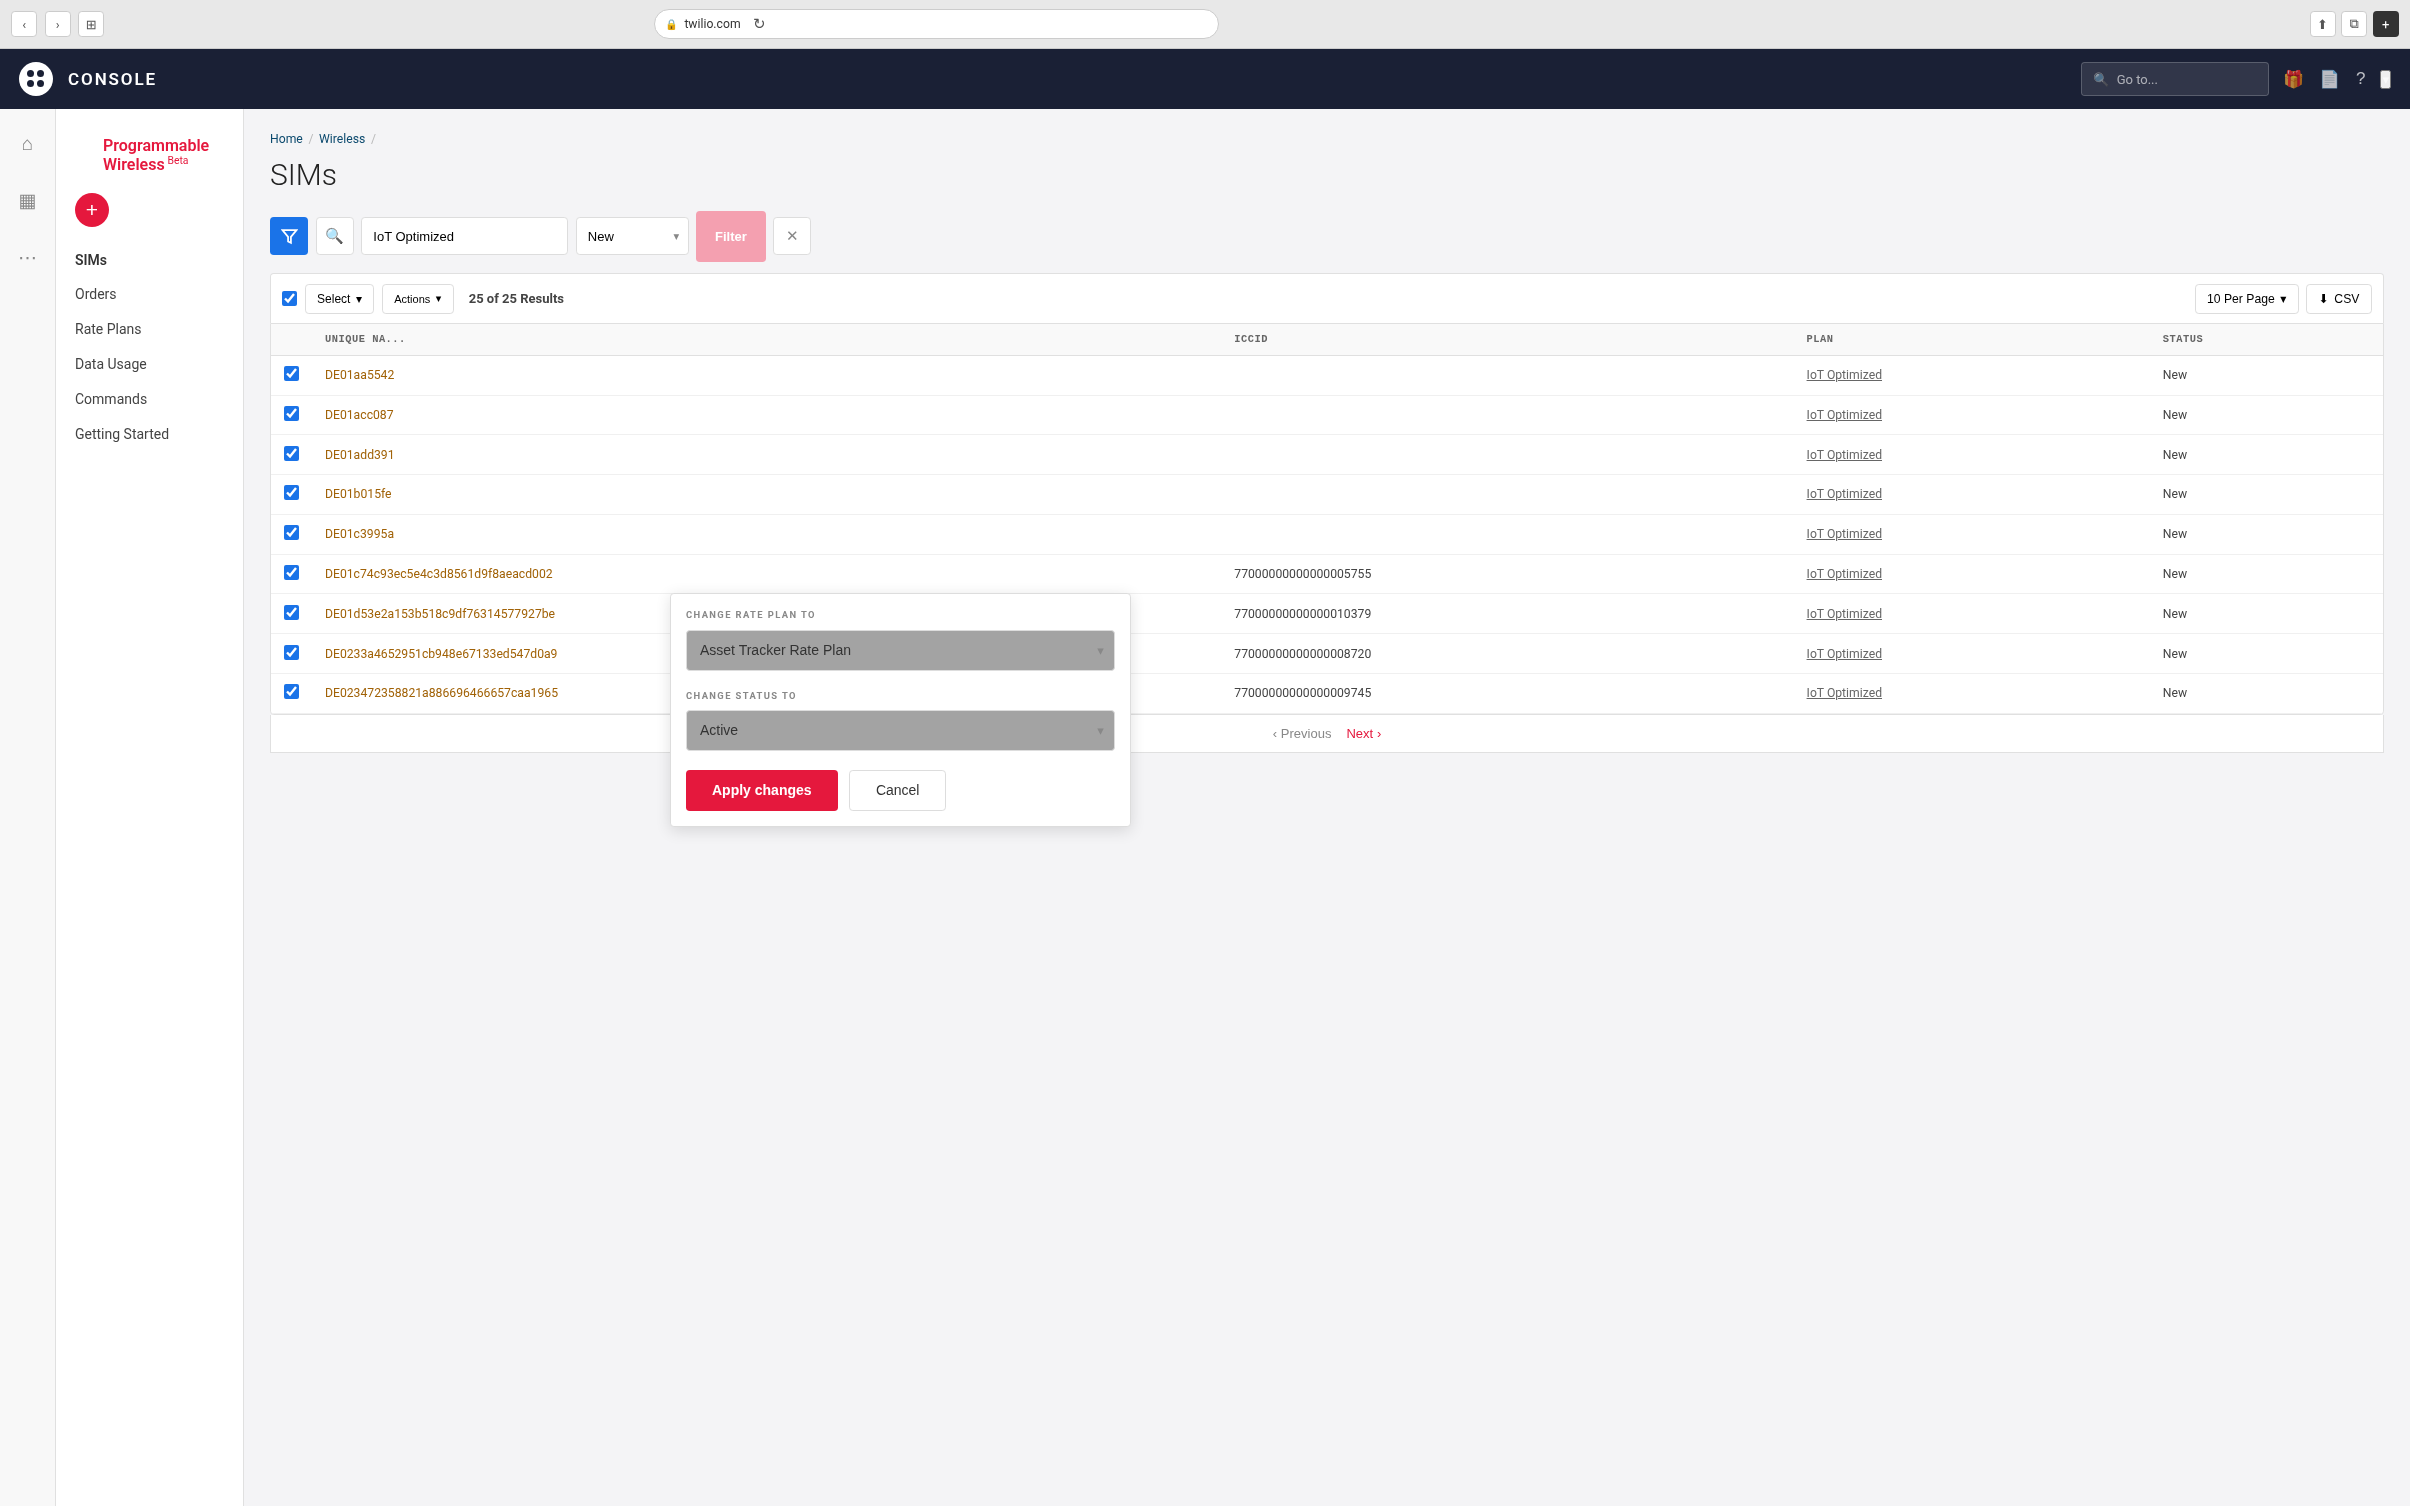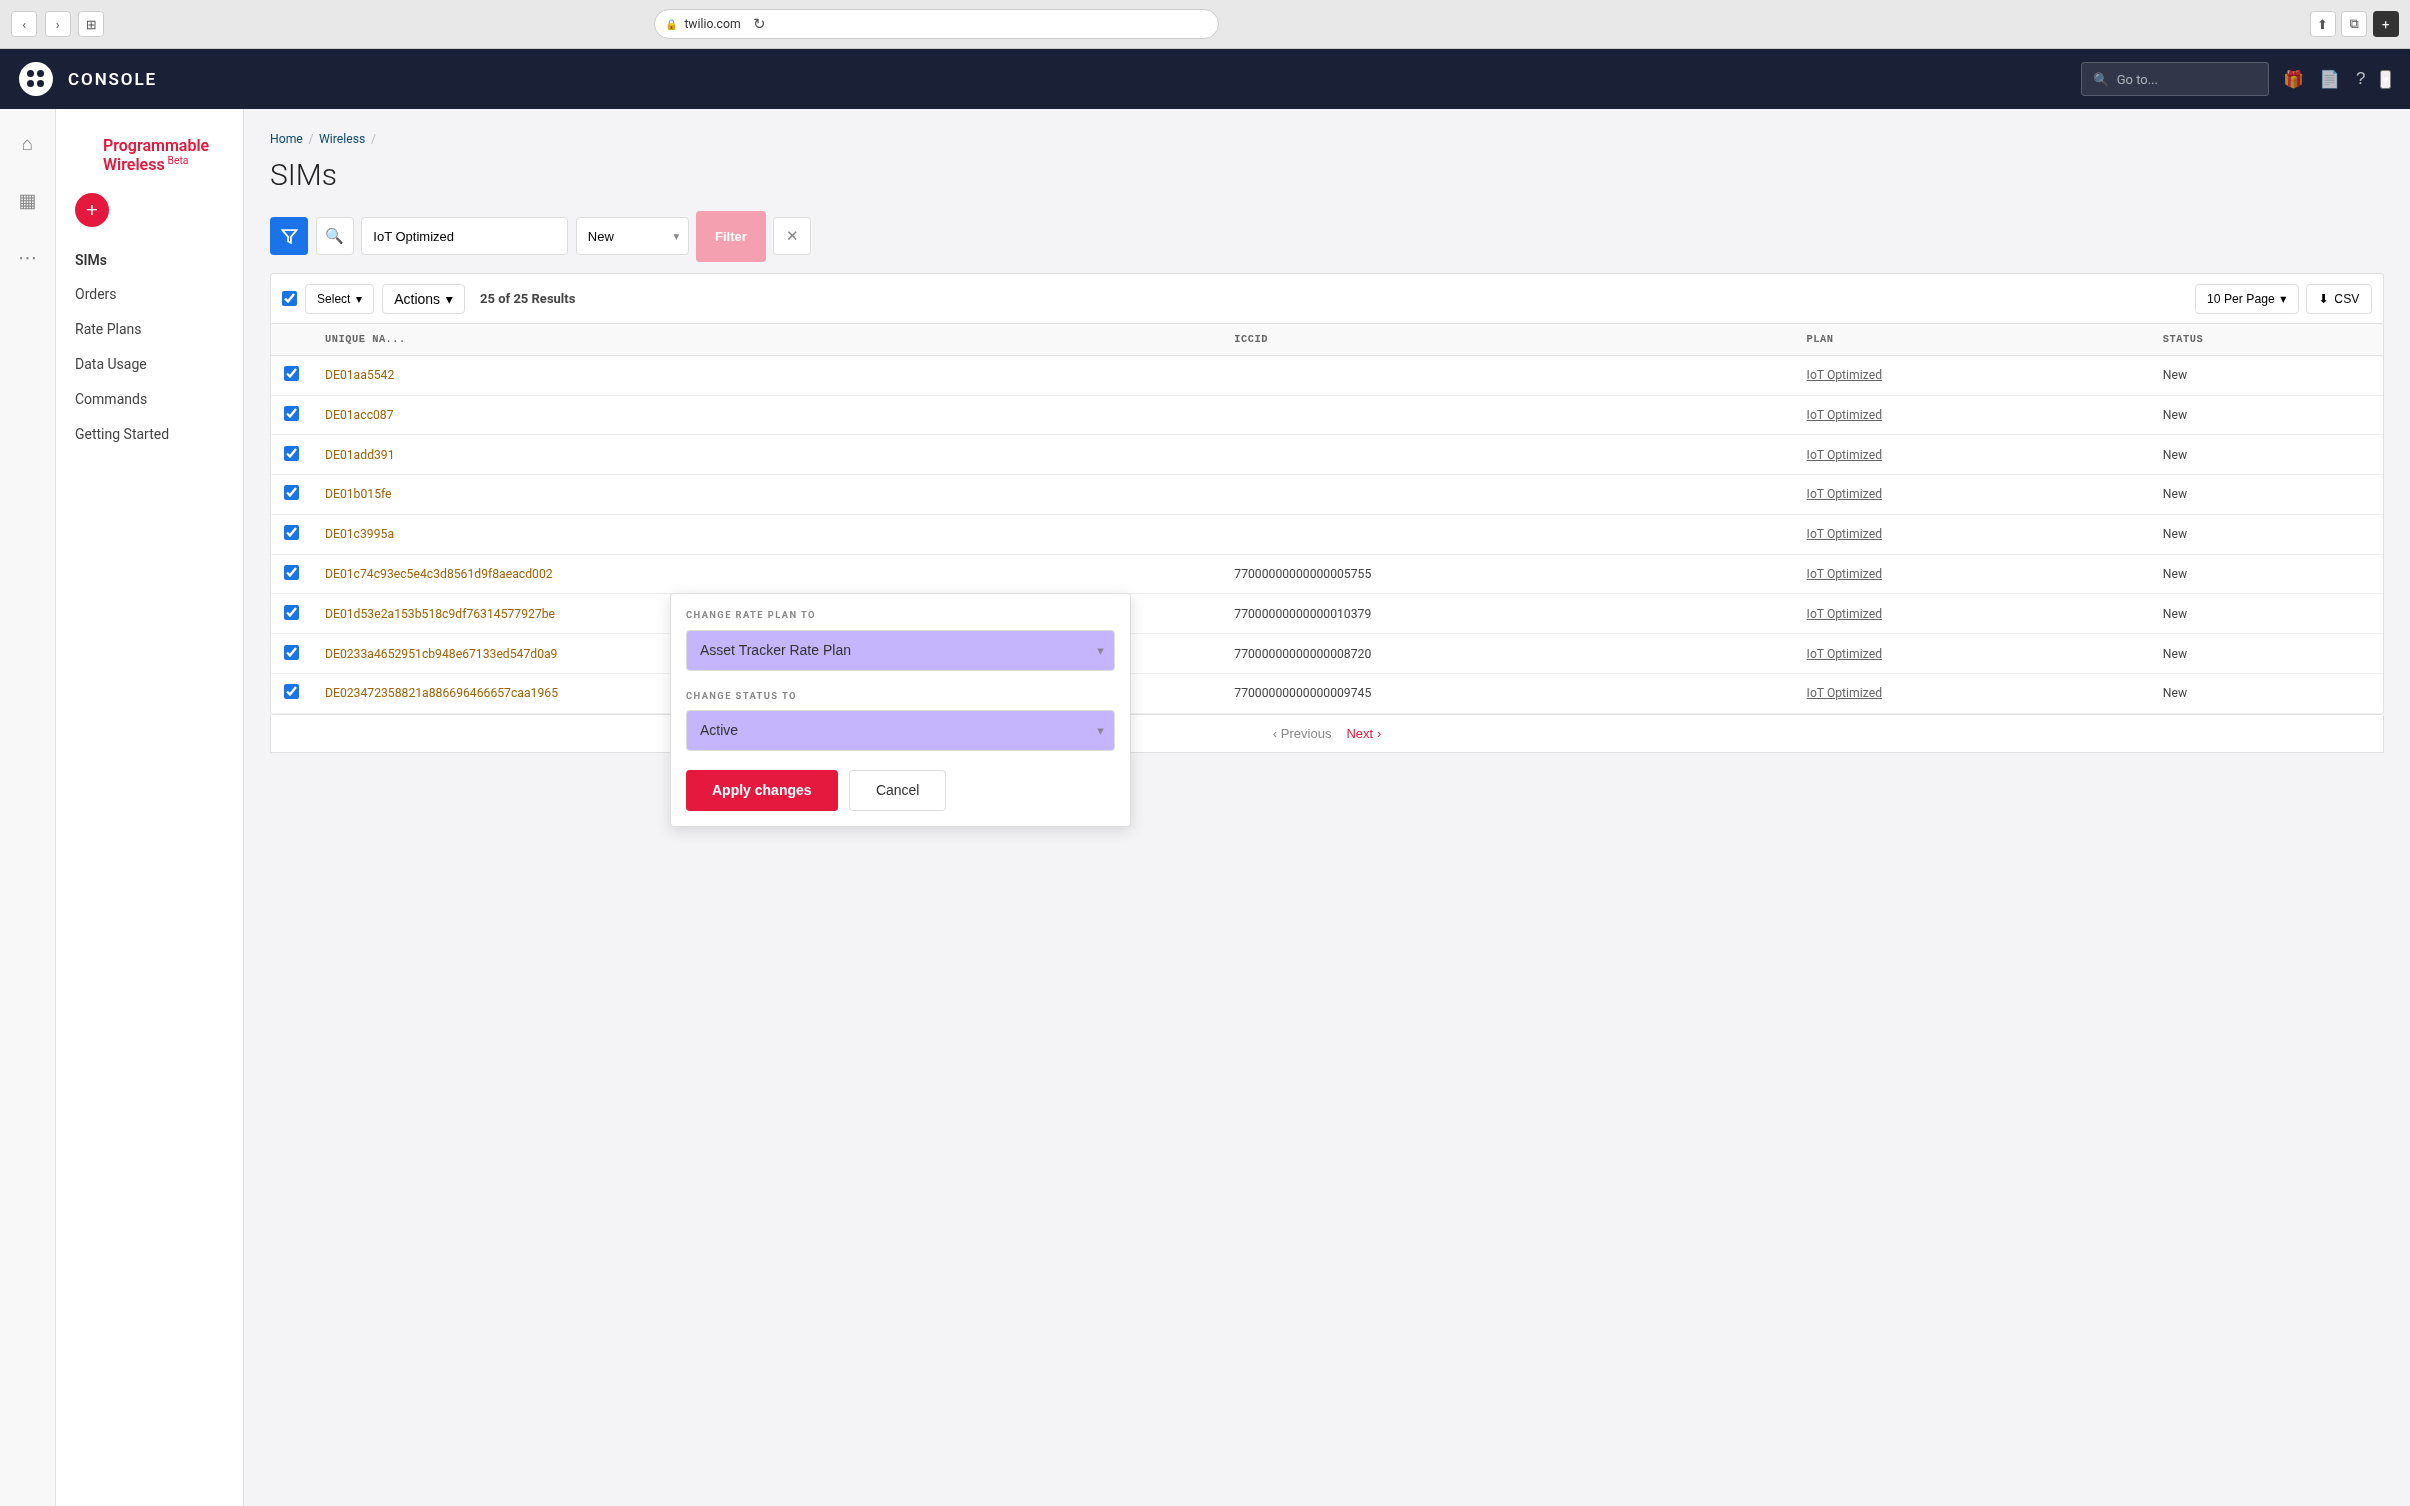--- a/index.html
+++ b/index.html
@@ -346,21 +346,21 @@
       font-size: 12px;
       cursor: pointer;
       display: flex; align-items: center; gap: 5.6px;
     }
     .actions-dropdown-btn {
       height: 30px;
       background: #fff;
       border: 0.9px solid #ddd;
       border-radius: 3.8px;
       padding: 0 11.3px;
-      font-size: 14px;
+      font-size: 11px;
       cursor: pointer;
       display: flex; align-items: center; gap: 5.6px;
     }
     .results-count {
       font-size: 13px;
       color: #444;
       margin-left: 7.5px;
     }
     .results-count strong { font-weight: 700; }
     .per-page-btn {
@@ -482,21 +482,21 @@
       margin-bottom: 19px;
     }
     .panel-select {
       width: 100%;
       height: 41px;
       border: 0.9px solid #ddd;
       border-radius: 3.8px;
       padding: 0 38px 0 13px;
       font-size: 14px;
       color: #333;
-      background: #c4b5fd;
+      background: #a3a3a3;
       appearance: none;
       cursor: pointer;
     }
     .panel-select-chevron {
       position: absolute;
       right: 11.3px;
       top: 50%;
       transform: translateY(-50%);
       pointer-events: none;
       color: #888;

